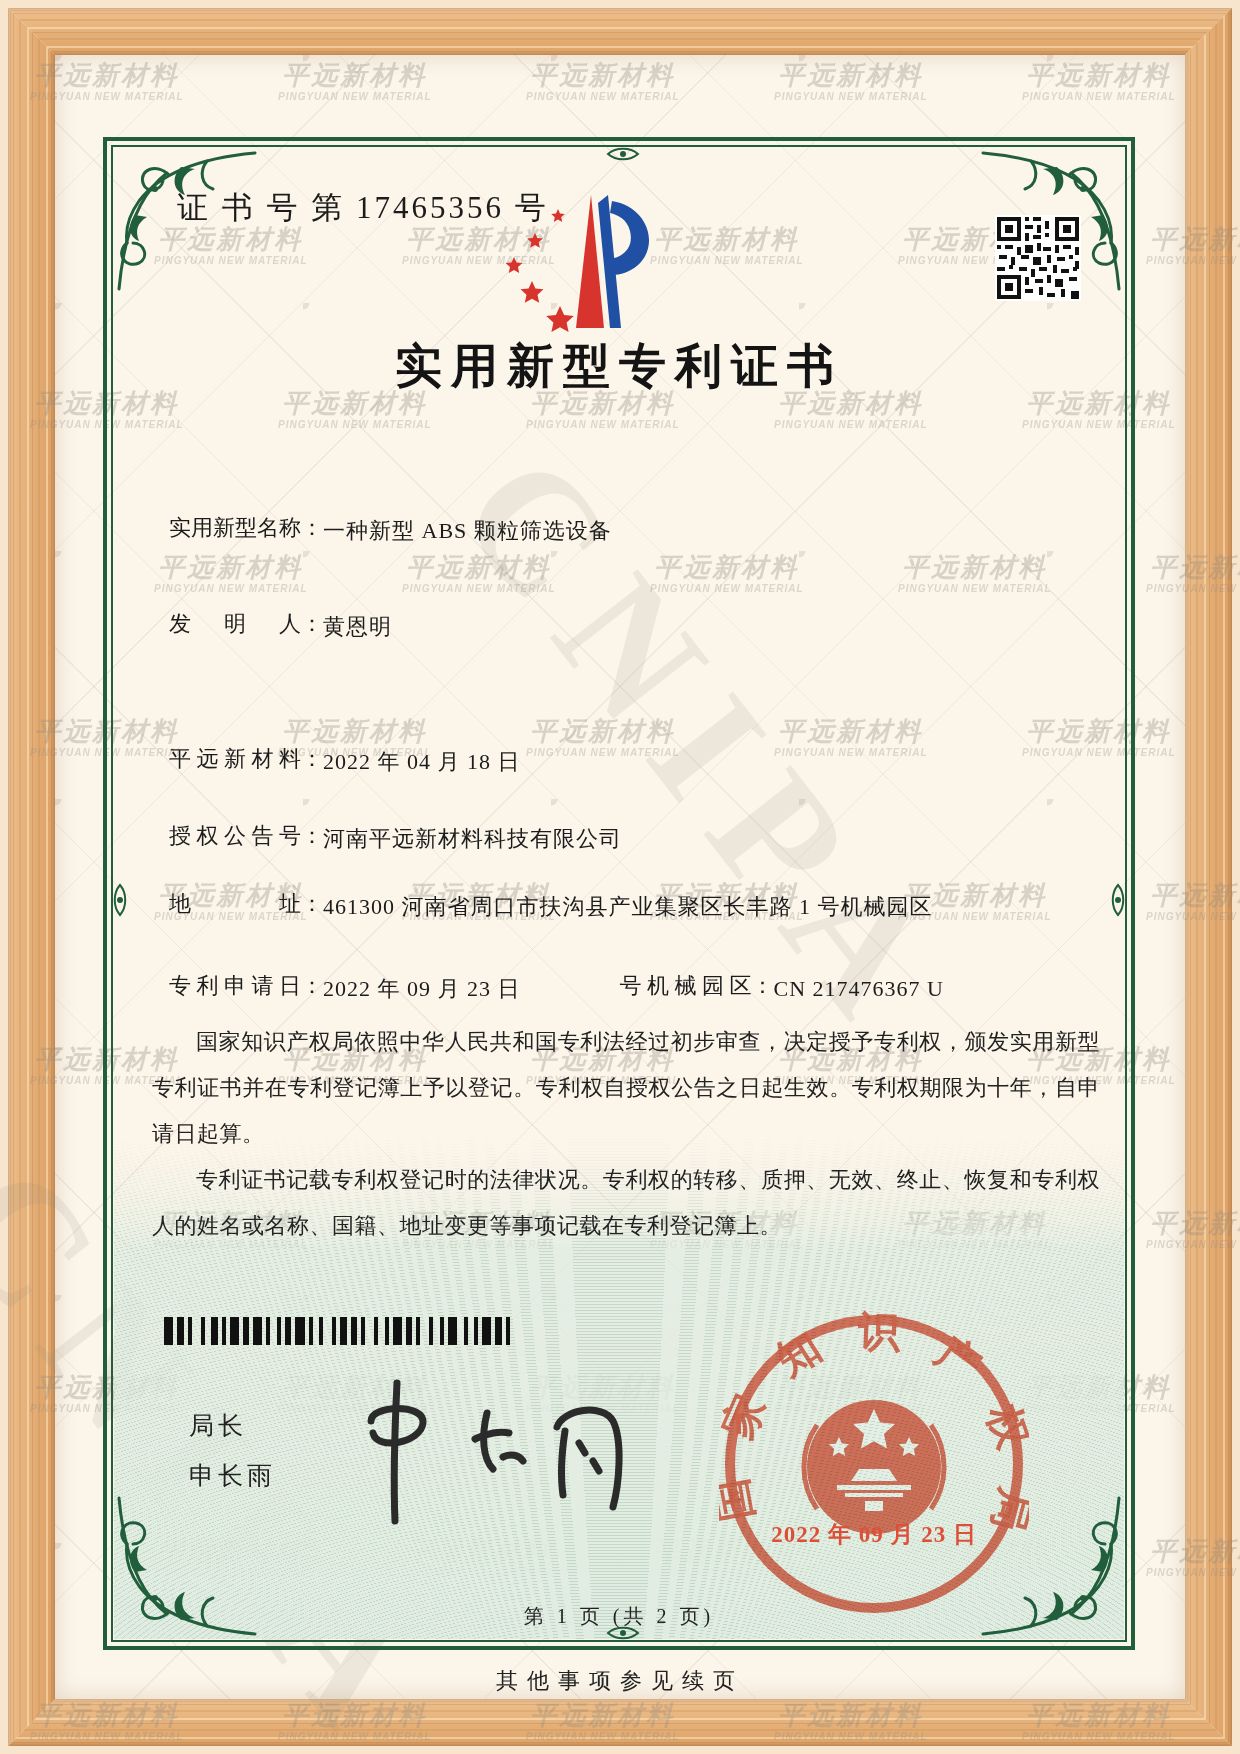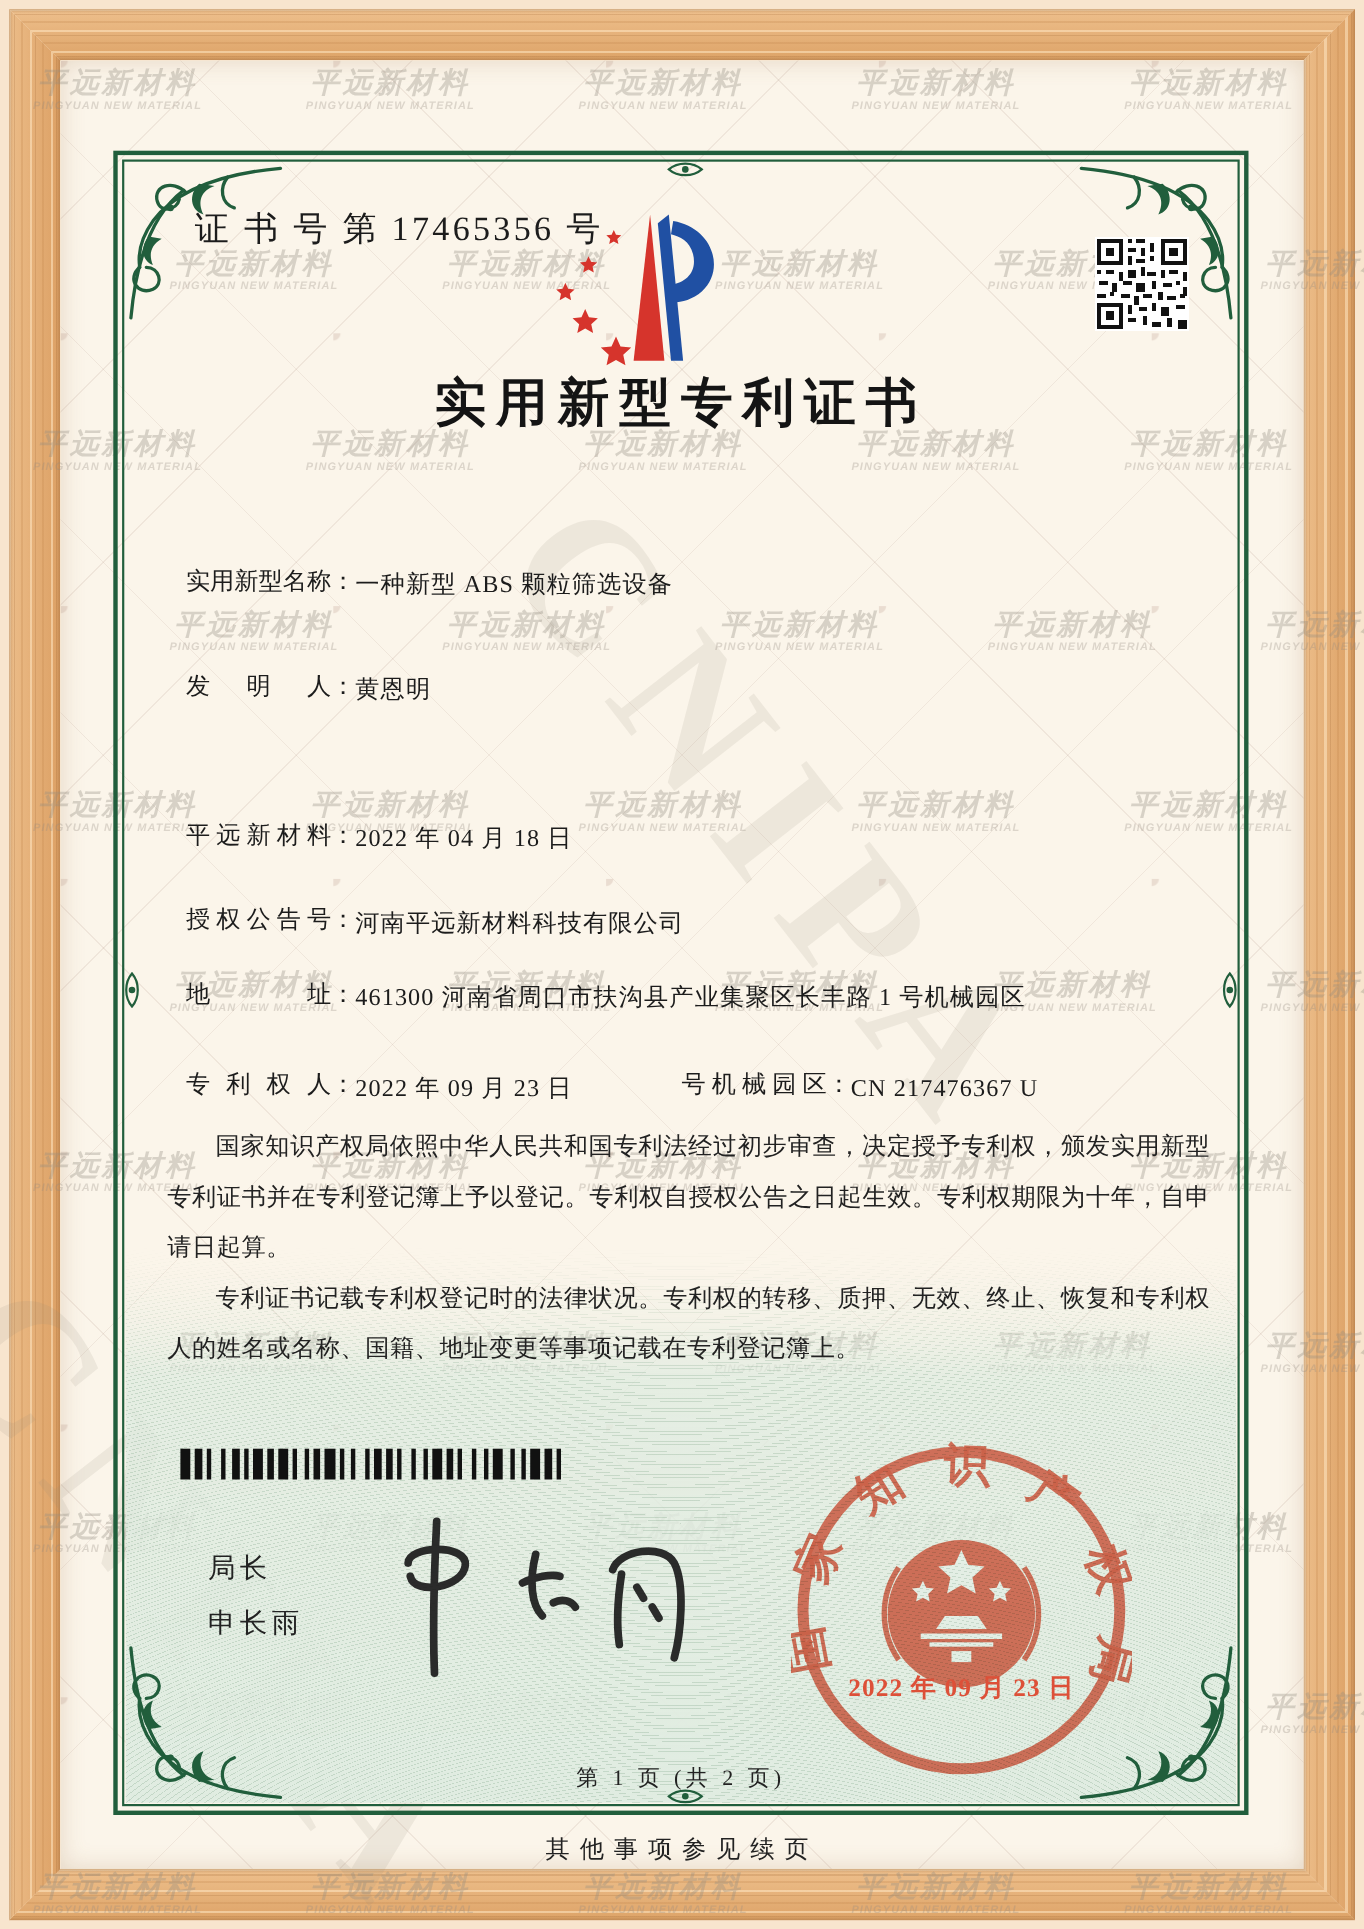--- a/index.html
+++ b/index.html
@@ -514,21 +514,21 @@
   <div class="abs frow" style="top:603px">
     <span class="lbl">平远新材料</span><span class="colon">：</span><span class="val">2022 年 04 月 18 日</span>
   </div>
   <div class="abs frow" style="top:680px">
     <span class="lbl">授权公告号</span><span class="colon">：</span><span class="val">河南平远新材料科技有限公司</span>
   </div>
   <div class="abs frow" style="top:748px">
     <span class="lbl">地址</span><span class="colon">：</span><span class="val">461300 河南省周口市扶沟县产业集聚区长丰路 1 号机械园区</span>
   </div>
   <div id="row-grant" class="abs frow" style="top:830px">
-    <span class="lbl">专利权人</span><span class="colon">：</span><span class="val">2022 年 09 月 23 日</span>
+    <span class="lbl">专利申请日</span><span class="colon">：</span><span class="val">2022 年 09 月 23 日</span>
     <span style="display:inline-block;width:88px"></span>
     <span class="lbl2">号机械园区</span><span class="colon">：</span><span class="val">CN 217476367 U</span>
   </div>
 
   <div id="paras" class="abs">
     <p>国家知识产权局依照中华人民共和国专利法经过初步审查，决定授予专利权，颁发实用新型专利证书并在专利登记簿上予以登记。专利权自授权公告之日起生效。专利权期限为十年，自申请日起算。</p>
     <p>专利证书记载专利权登记时的法律状况。专利权的转移、质押、无效、终止、恢复和专利权人的姓名或名称、国籍、地址变更等事项记载在专利登记簿上。</p>
   </div>
 
   <div id="barcode" class="abs"><i style="width: 9.07366px;"></i><u style="width: 4.00309px;"></u><i style="width: 6.53837px;"></i><u style="width: 4.00309px;"></u><i style="width: 4.00309px;"></i><u style="width: 9.07366px;"></u><i style="width: 4.00309px;"></i><u style="width: 6.53837px;"></u><i style="width: 6.53837px;"></i><u style="width: 4.00309px;"></u><i style="width: 4.00309px;"></i><u style="width: 4.00309px;"></u><i style="width: 9.07366px;"></i><u style="width: 4.00309px;"></u><i style="width: 6.53837px;"></i><u style="width: 4.00309px;"></u><i style="width: 9.07366px;"></i><u style="width: 4.00309px;"></u><i style="width: 4.00309px;"></i><u style="width: 6.53837px;"></u><i style="width: 4.00309px;"></i><u style="width: 4.00309px;"></u><i style="width: 6.53837px;"></i><u style="width: 4.00309px;"></u><i style="width: 9.07366px;"></i><u style="width: 4.00309px;"></u><i style="width: 4.00309px;"></i><u style="width: 6.53837px;"></u><i style="width: 4.00309px;"></i><u style="width: 9.07366px;"></u><i style="width: 4.00309px;"></i><u style="width: 4.00309px;"></u><i style="width: 6.53837px;"></i><u style="width: 4.00309px;"></u><i style="width: 6.53837px;"></i><u style="width: 4.00309px;"></u><i style="width: 4.00309px;"></i><u style="width: 9.07366px;"></u><i style="width: 4.00309px;"></i><u style="width: 6.53837px;"></u><i style="width: 4.00309px;"></i><u style="width: 4.00309px;"></u><i style="width: 9.07366px;"></i><u style="width: 4.00309px;"></u><i style="width: 6.53837px;"></i><u style="width: 4.00309px;"></u><i style="width: 4.00309px;"></i><u style="width: 9.07366px;"></u><i style="width: 4.00309px;"></i><u style="width: 6.53837px;"></u><i style="width: 4.00309px;"></i><u style="width: 4.00309px;"></u><i style="width: 9.07366px;"></i><u style="width: 6.53837px;"></u><i style="width: 4.00309px;"></i><u style="width: 6.53837px;"></u><i style="width: 4.00309px;"></i><u style="width: 4.00309px;"></u><i style="width: 9.07366px;"></i><u style="width: 4.00309px;"></u><i style="width: 6.53837px;"></i><u style="width: 4.00309px;"></u><i style="width: 4.00309px;"></i></div>

